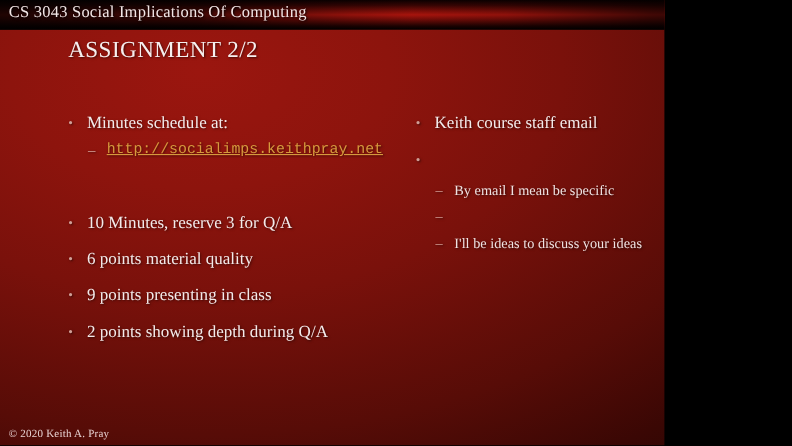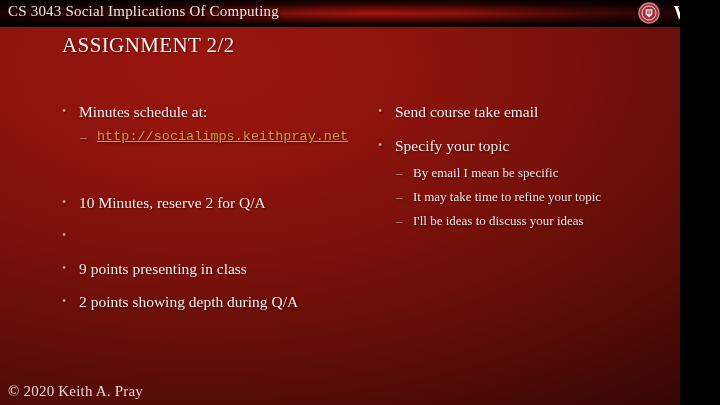--- a/index.html
+++ b/index.html
@@ -1,21 +1,21 @@
 <!DOCTYPE html>
 <html><head>
 <meta charset="utf-8">
 <style>
   * { margin: 0; padding: 0; box-sizing: border-box; }
   html, body { width: 720px; height: 405px; background: #000; }
   body { font-family: "Liberation Serif", "DejaVu Serif", serif; }
 
   .slide {
     position: relative;
-    width: 680px;
+    width: 604px;
     height: 405px;
     overflow: hidden;
     background:
       radial-gradient(ellipse 130% 120% at 30% 16%,
         #9b160f 0%, #8d140d 22%, #7a110b 42%,
         #570c07 68%, #3a0704 85%, #220402 100%);
   }
 
   
   .topbar {
@@ -115,21 +115,21 @@
   .gap-large { margin-top: 46px; }
   .gap-item  { margin-top: 12px; }
   .gap-right { margin-top: 13px; }
   .col-right .sub-item { margin-top: 6px; font-size: 13px; }
   .col-right .sub-item.first-sub { margin-top: 8px; }
 
   
   .footer {
     position: absolute;
     left: 8px; bottom: 5px;
-    font-size: 15px;
+    font-size: 10px;
     color: #e8d3d3;
     letter-spacing: 0.2px;
   }
 </style>
 </head>
 <body>
 
 <div class="slide">
 
   <div class="topbar">
@@ -157,51 +157,50 @@
         <span class="mark">•</span>
         <span>Minutes schedule at:</span>
       </div>
       <div class="sub-item link-row">
         <span class="mark">–</span>
         <a class="schedule-link">http://socialimps.keithpray.net</a>
       </div>
 
       <div class="bullet-item gap-large">
         <span class="mark">•</span>
-        <span>10 Minutes, reserve 2 for Q/A</span>
+        <span>10 Minutes, reserve 3 for Q/A</span>
       </div>
       <div class="bullet-item gap-item">
         <span class="mark">•</span>
+        <span>6 points material quality</span>
       </div>
       <div class="bullet-item gap-item">
         <span class="mark">•</span>
         <span>9 points presenting in class</span>
       </div>
       <div class="bullet-item gap-item">
         <span class="mark">•</span>
         <span>2 points showing depth during Q/A</span>
       </div>
     </div>
 
     <div class="col-right">
       <div class="bullet-item">
         <span class="mark">•</span>
-        <span>Send course take email</span>
+        <span>Keith course staff email</span>
       </div>
       <div class="bullet-item gap-right">
         <span class="mark">•</span>
-        <span>Specify your topic</span>
       </div>
       <div class="sub-item first-sub">
         <span class="mark">–</span>
         <span>By email I mean be specific</span>
       </div>
       <div class="sub-item">
         <span class="mark">–</span>
-        <span>It may take time to refine your topic</span>
       </div>
       <div class="sub-item">
         <span class="mark">–</span>
         <span>I'll be ideas to discuss your ideas</span>
       </div>
     </div>
 
   </div>
 
   <div class="footer">© 2020 Keith A. Pray</div>

